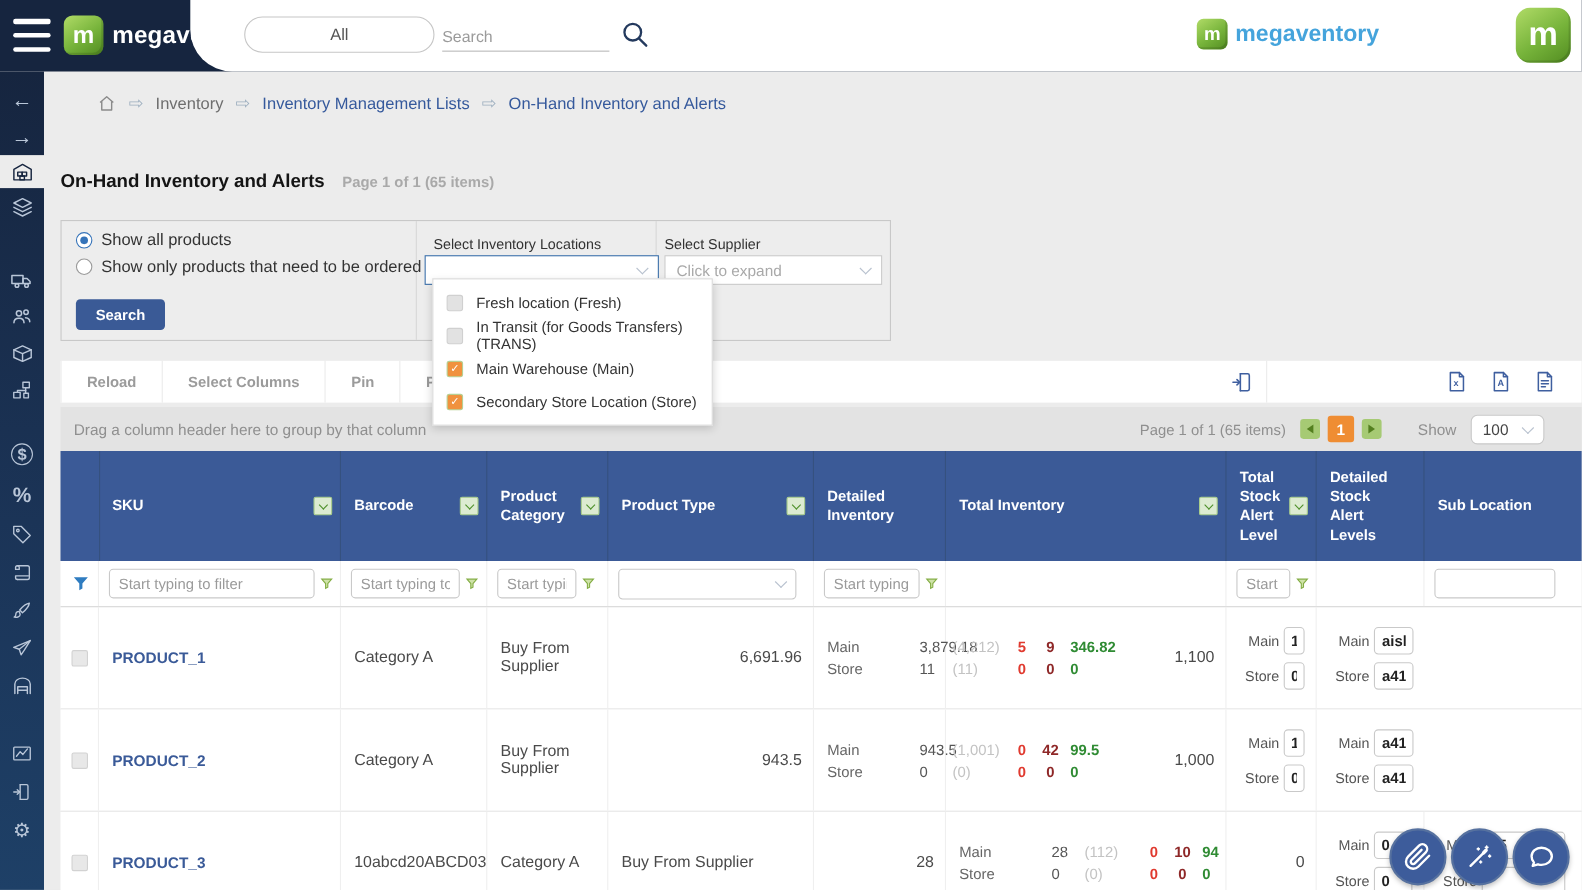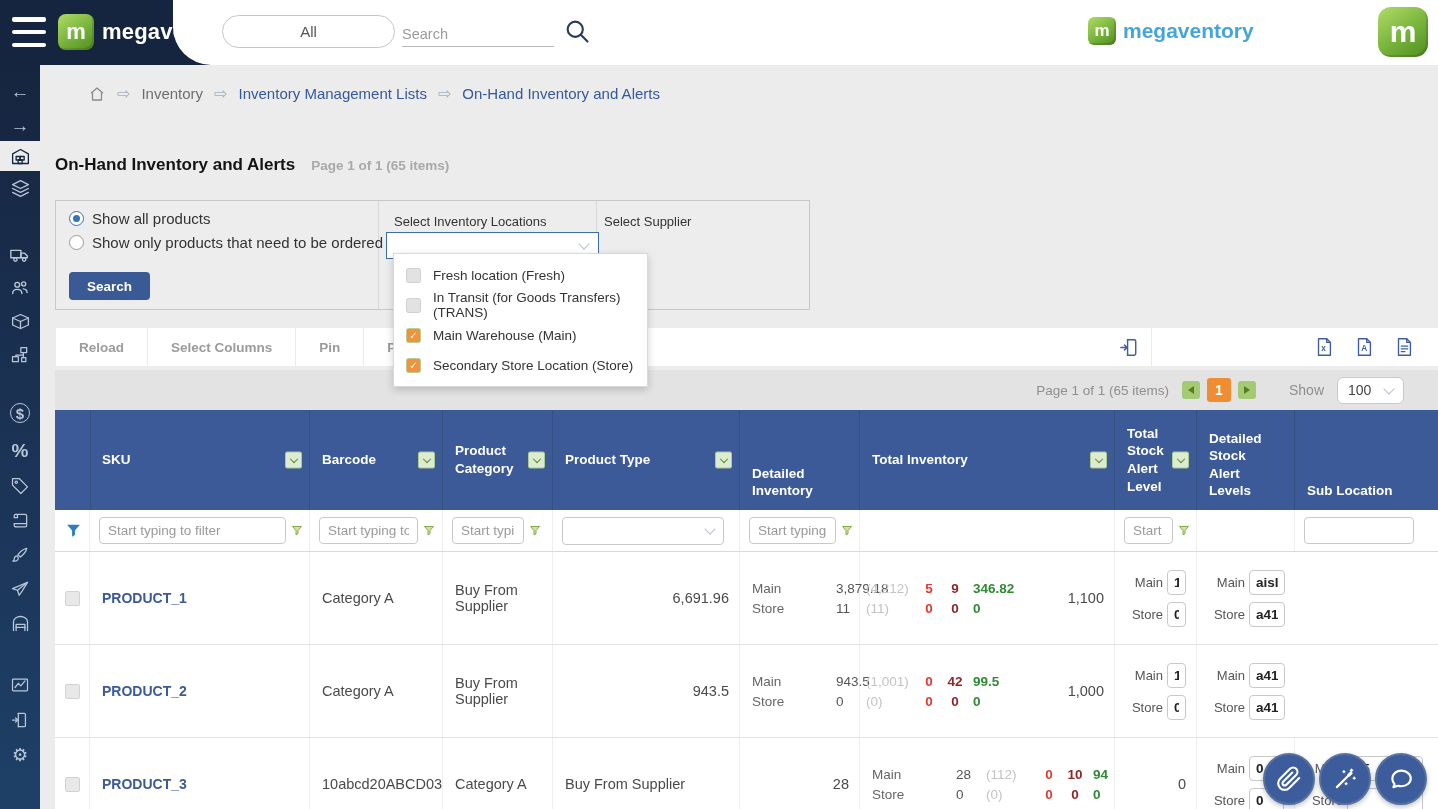--- a/index.html
+++ b/index.html
@@ -85,21 +85,21 @@
   #pg-current{width:24px;height:24px;border-radius:3px;background:#ef8d33;color:#fff;font-weight:bold;font-size:14px;display:flex;align-items:center;justify-content:center;cursor:pointer;}
   #show-label{font-size:14px;color:#8f8f8f;margin:0 6px 0 26px;}
   #show-select{width:67px;height:27px;background:#fff;border:1px solid #c9c9c9;border-radius:6px;display:flex;align-items:center;padding:0 10px;font-size:14px;color:#444;cursor:pointer;}
 
   
   .grid{display:grid;grid-template-columns:35px 220px 133px 110px 187px 120px 255px 82px 98px 143px;}
   #thead{position:absolute;left:55px;top:410px;width:1383px;height:100px;background:#3b5a97;z-index:4;}
   .th{position:relative;border-right:1px solid #35517f;display:flex;align-items:center;padding:10px 26px 10px 12px;color:#fff;font-weight:bold;font-size:13.5px;line-height:1.3;}
   .th:last-child{border-right:none;}
   .th .hdr-cbx{width:15px;height:15px;background:#fff;border-radius:2px;margin:0 auto;cursor:pointer;}
-  .th.no-pad{padding-right:23px;align-items:flex-end;}
+  .th.no-pad{padding-right:23px;}
   .dd-sq{position:absolute;right:7px;top:50%;transform:translateY(-50%);width:17px;height:17px;background:#dcebd1;border:1px solid #a9cd8b;border-radius:2px;display:flex;align-items:center;justify-content:center;cursor:pointer;}
   .dd-sq i{width:6px;height:6px;border-right:1.7px solid #4c8f28;border-bottom:1.7px solid #4c8f28;transform:rotate(45deg) translate(-1px,-1px);}
   #filterrow{position:absolute;left:55px;top:510px;width:1383px;height:42px;background:#fff;border-bottom:1px solid #d9d9d9;z-index:4;}
   .fcell{display:flex;align-items:center;gap:5px;border-right:1px solid #efefef;padding:0 6px 0 9px;}
   .fcell input{height:27px;border:1px solid #c9c9c9;border-radius:4px;padding:0 8px;font-size:13.5px;color:#333;outline:none;min-width:0;font-family:"Liberation Sans",sans-serif;}
   .fcell input::placeholder{color:#9a9a9a;}
   .fselect{height:28px;border:1px solid #c9c9c9;border-radius:4px;background:#fff;display:flex;align-items:center;padding:0 9px;cursor:pointer;}
   #rows{position:absolute;left:55px;top:552px;width:1383px;z-index:3;}
   .row{height:93px;background:#fff;border-bottom:1px solid #e2e2e2;}
   .cell{display:flex;align-items:center;border-right:1px solid #efefef;padding:0 10px 0 12px;font-size:14.5px;color:#4a4a4a;min-width:0;}
@@ -295,20 +295,24 @@
     <span>Show only products that need to be ordered</span>
     <span class="help-q">?</span>
   </div>
   <button id="search-btn">Search</button>
   <span class="dd-label" style="left:338px">Select Inventory Locations</span>
   <div class="dd-box" id="loc-box">
     <span></span>
       <span class="chev"></span>
   </div>
   <span class="dd-label" style="left:548px">Select Supplier</span>
+  <div class="dd-box" id="sup-box">
+    <span>Click to expand</span>
+      <span class="chev"></span>
+  </div>
 </div>
 
 <div id="loc-dropdown">
   <div class="loc-opt">
     <span class="cbx"></span>
     <span>Fresh location (Fresh)</span>
   </div>
   <div class="loc-opt">
     <span class="cbx"></span>
     <span>In Transit (for Goods Transfers) (TRANS)</span>
@@ -357,20 +361,21 @@
       <svg width="22" height="22" viewBox="0 0 24 24">
           <path d="M6 3h9l4 4v14H6z"></path>
           <path d="M15 3v4h4"></path>
           <path d="M9 11h7M9 14h7M9 17h4"></path>
         </svg>
     </div>
   </div>
 </div>
 
 <div id="groupbar">
+  <span id="group-hint">Drag a column header here to group by that column</span>
   <div id="gb-right">
     <span id="gb-pageinfo">Page 1 of 1 (65 items)</span>
     <span class="pg-btn">
         <span class="tri left"></span>
       </span>
     <span id="pg-current">1</span>
     <span class="pg-btn">
         <span class="tri right"></span>
       </span>
     <span id="show-label">Show</span>

